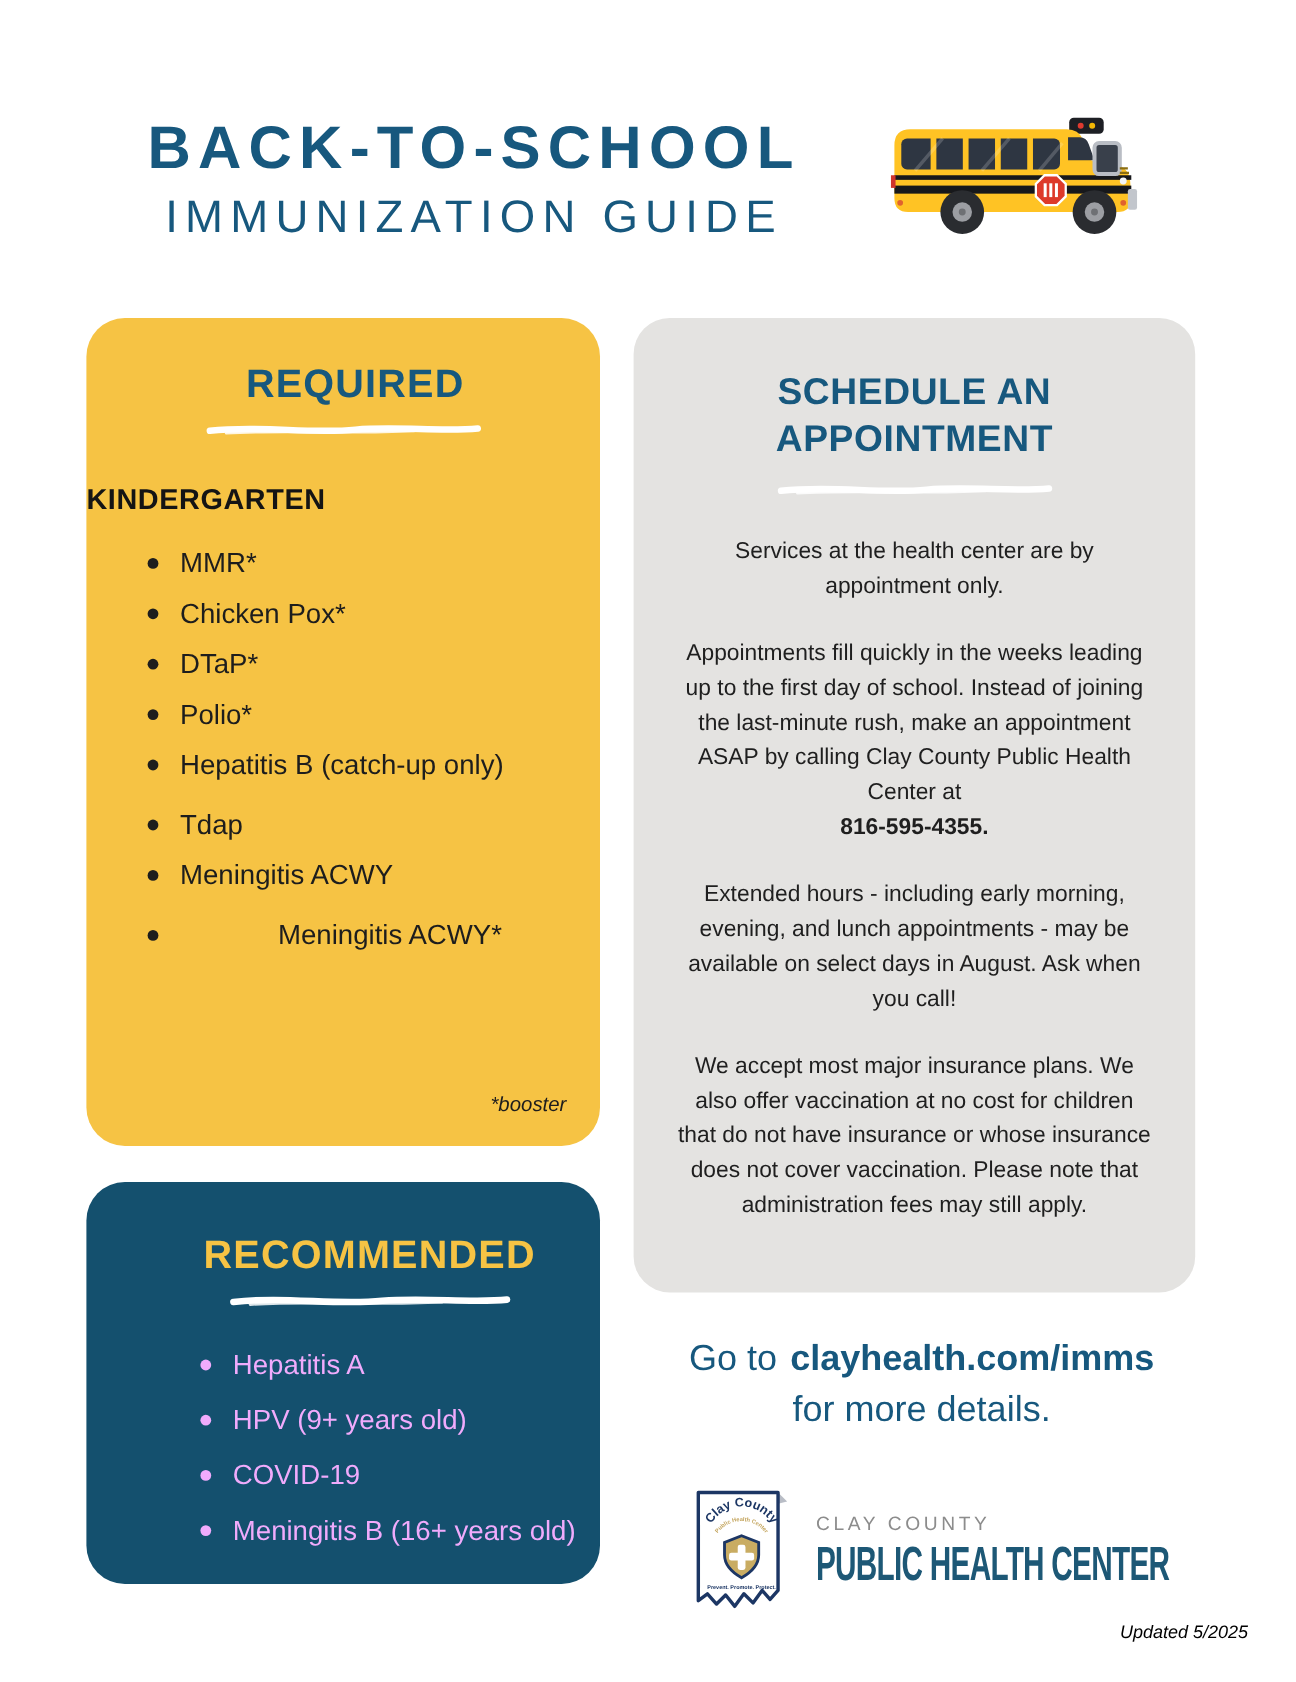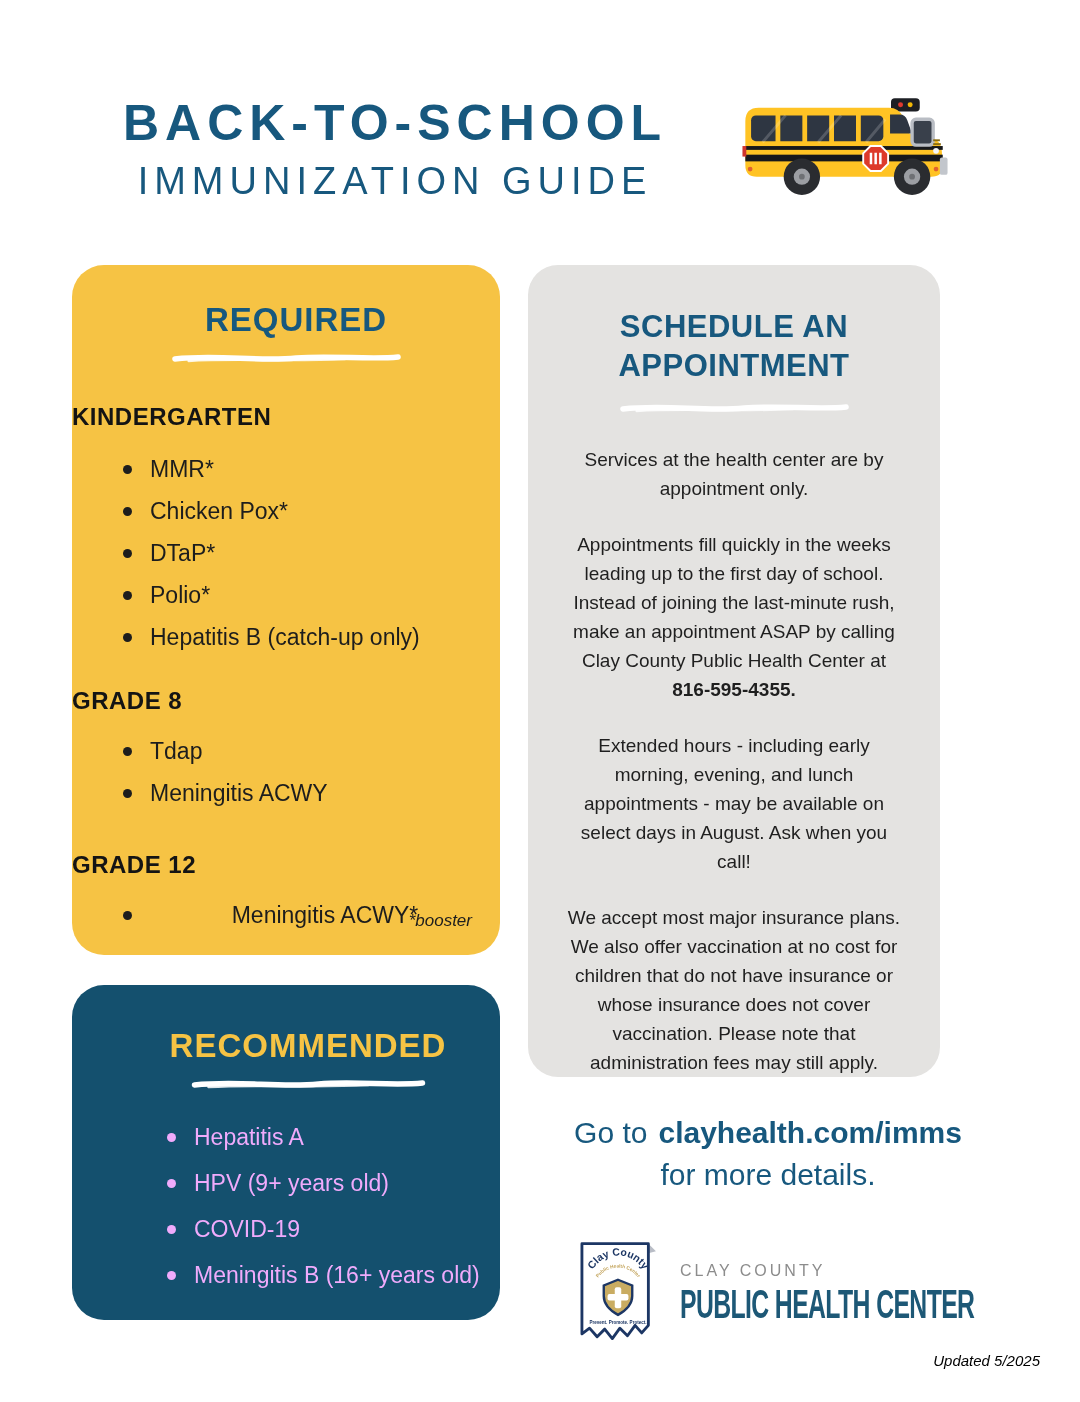--- a/index.html
+++ b/index.html
@@ -12,21 +12,21 @@
     font-family:"Liberation Sans", sans-serif;color:var(--ink);
   }
   .masthead{position:absolute;left:75px;top:94px;width:640px;text-align:center;}
   .title1{font-size:50px;font-weight:700;letter-spacing:6px;color:var(--teal);}
   .title2{font-size:38px;font-weight:400;letter-spacing:6px;color:var(--teal);margin-top:8px;}
   .bus{position:absolute;left:730px;top:82px;width:230px;height:130px;}
 
   .box{position:absolute;box-sizing:border-box;}
   .box-required{left:72px;top:265px;width:428px;height:690px;background:var(--yellow);border-radius:32px;}
   .box-recommended{left:72px;top:985px;width:428px;height:335px;background:var(--navy);border-radius:32px;padding-left:44px;}
-  .box-schedule{left:528px;top:265px;width:412px;height:812px;background:var(--gray);border-radius:30px;
+  .box-schedule{left:528px;top:265px;width:468px;height:812px;background:var(--gray);border-radius:30px;
                 padding:42px 34px;text-align:center;}
 
   .box-title{font-size:33px;font-weight:700;text-align:center;margin:36px 0 0;letter-spacing:1px;}
   .box-title.teal{color:var(--teal);padding-left:20px;}
   .box-title.yel{color:var(--yellow);margin-top:42px;}
   .brush{display:block;margin:12px auto 0;}
 
   .grade-head{font-size:24px;font-weight:700;color:#141414;text-align:left;margin:38px 0 0;letter-spacing:0.5px;}
   .grade-head.g8{margin-top:36px;}
   .grade-head.g12{margin-top:44px;}
@@ -120,27 +120,25 @@
 
   <h3 class="grade-head">KINDERGARTEN</h3>
   <ul class="vax">
     <li>MMR*</li>
     <li>Chicken Pox*</li>
     <li>DTaP*</li>
     <li>Polio*</li>
     <li>Hepatitis B (catch-up only)</li>
   </ul>
 
-  <h3 class="grade-head g8">GRADE 8</h3>
   <ul class="vax" style="margin-top:22px;">
     <li>Tdap</li>
     <li>Meningitis ACWY</li>
   </ul>
 
-  <h3 class="grade-head g12">GRADE 12</h3>
   <ul class="vax" style="margin-top:22px;text-align:center;">
     <li>Meningitis ACWY*</li>
   </ul>
 
   <div class="footnote">*booster</div>
 </section>
 
 <section class="box box-schedule">
   <div class="sched-title">
     <div>SCHEDULE AN</div>

